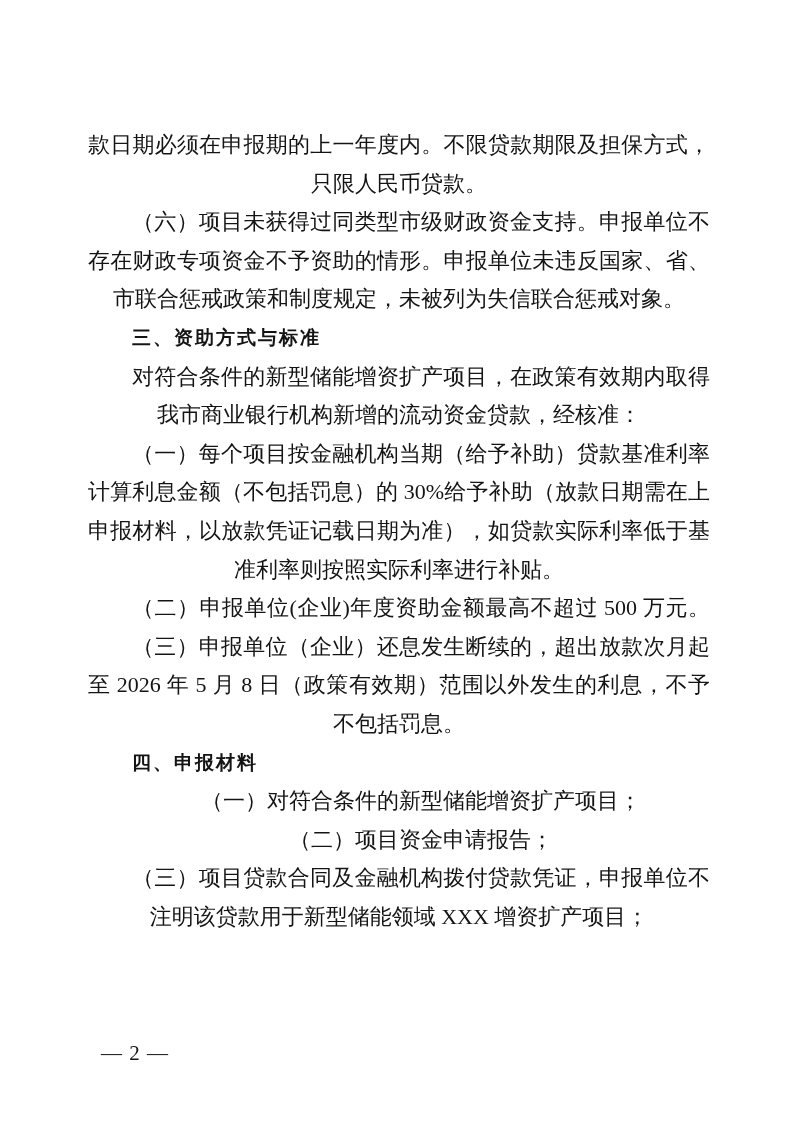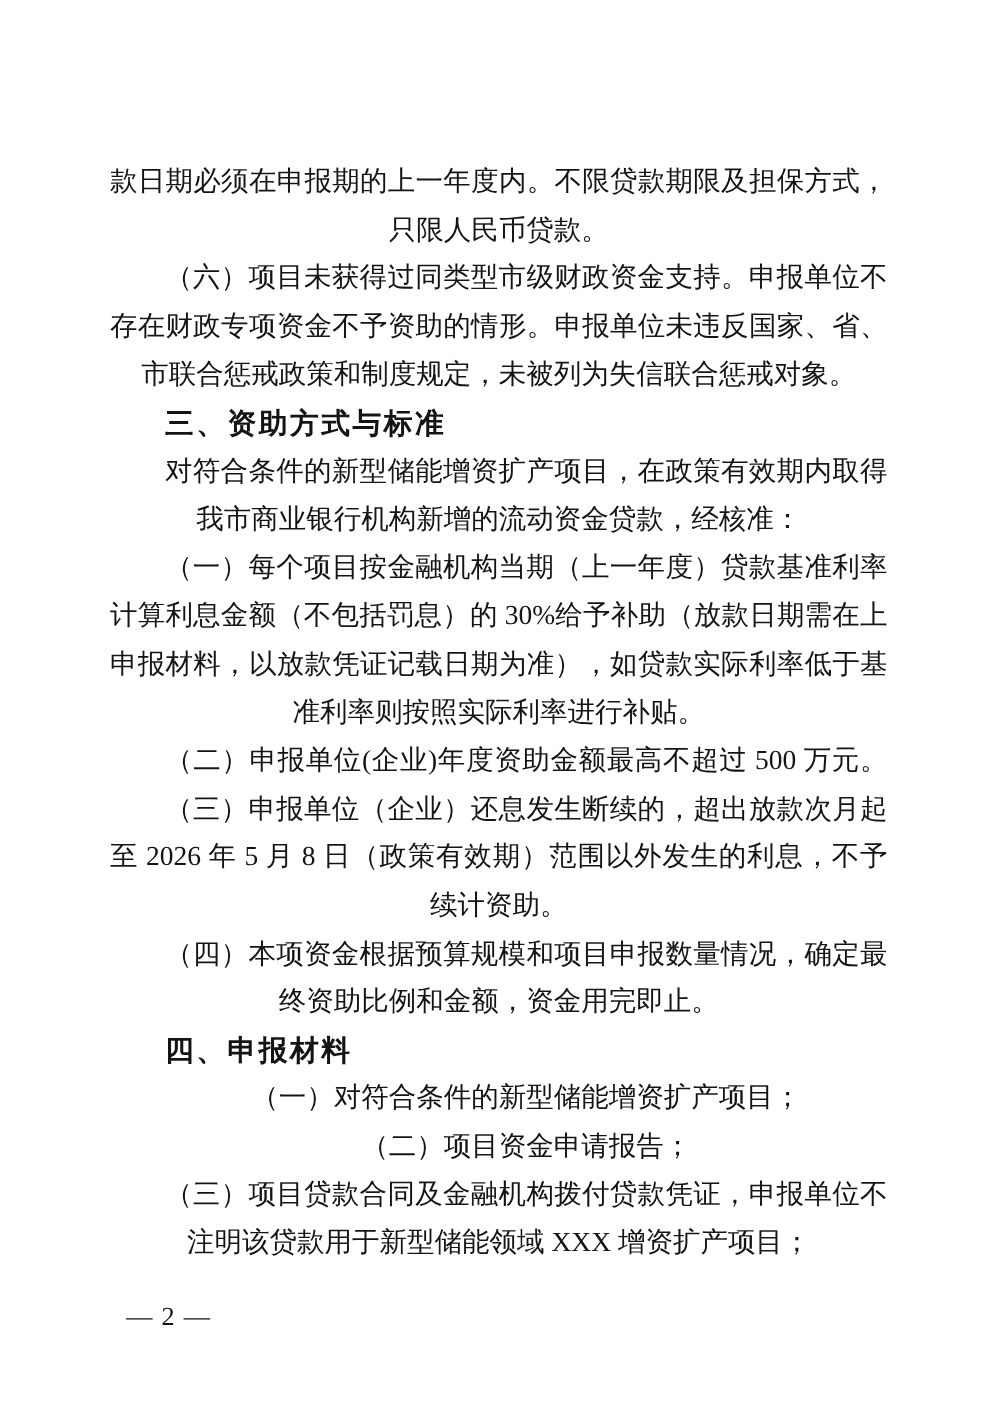--- a/index.html
+++ b/index.html
@@ -36,21 +36,21 @@
     text-align: justify;
     text-align-last: justify;
     text-justify: inter-character;
   }
   .line.indent {
     text-indent: 44px;
   }
   .heading .line {
     font-family: "Liberation Sans", "DejaVu Sans", sans-serif;
     font-weight: 700;
-    font-size: 23px;
+    font-size: 19px;
     letter-spacing: 2px;
     text-align: left;
     text-align-last: auto;
   }
   .page-number {
     position: absolute;
     left: 101px;
     top: 1040px;
     font-size: 21px;
     line-height: 26px;
@@ -73,36 +73,32 @@
         <div class="line">市联合惩戒政策和制度规定，未被列为失信联合惩戒对象。</div>
       </div>
       <div class="block heading">
         <div class="line indent">三、资助方式与标准</div>
       </div>
       <div class="block paragraph">
         <div class="line fill indent">对符合条件的新型储能增资扩产项目，在政策有效期内取得</div>
         <div class="line">我市商业银行机构新增的流动资金贷款，经核准：</div>
       </div>
       <div class="block paragraph">
-        <div class="line fill indent">（一）每个项目按金融机构当期（上一年度）贷款基准利率</div>
+        <div class="line fill indent">（一）每个项目按金融机构当期（给予补助）贷款基准利率</div>
         <div class="line fill">计算利息金额（不包括罚息）的 30%给予补助（放款日期需在上</div>
         <div class="line fill">申报材料，以放款凭证记载日期为准），如贷款实际利率低于基</div>
         <div class="line">准利率则按照实际利率进行补贴。</div>
       </div>
       <div class="block paragraph">
         <div class="line fill indent">（二）申报单位(企业)年度资助金额最高不超过 500 万元。</div>
       </div>
       <div class="block paragraph">
         <div class="line fill indent">（三）申报单位（企业）还息发生断续的，超出放款次月起</div>
         <div class="line fill">至 2026 年 5 月 8 日（政策有效期）范围以外发生的利息，不予</div>
-        <div class="line">续计资助。</div>
-      </div>
-      <div class="block paragraph">
-        <div class="line fill indent">（四）本项资金根据预算规模和项目申报数量情况，确定最</div>
-        <div class="line">终资助比例和金额，资金用完即止。</div>
+        <div class="line">不包括罚息。</div>
       </div>
       <div class="block heading">
         <div class="line indent">四、申报材料</div>
       </div>
       <div class="block paragraph">
         <div class="line indent">（一）对符合条件的新型储能增资扩产项目；</div>
       </div>
       <div class="block paragraph">
         <div class="line indent">（二）项目资金申请报告；</div>
       </div>

